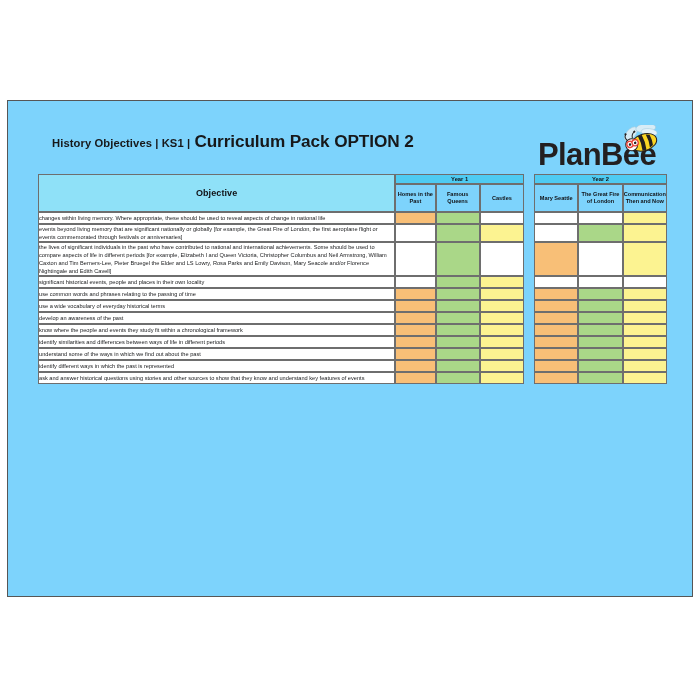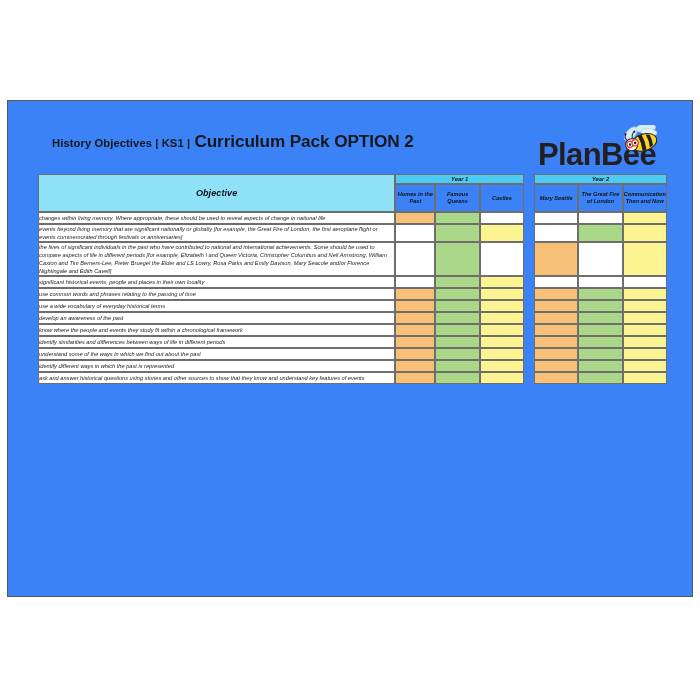--- a/index.html
+++ b/index.html
@@ -15,21 +15,21 @@
     overflow: hidden;
   }
 
   
   #page-card {
     position: absolute;
     left: 7px;
     top: 100px;
     width: 686px;
     height: 497px;
-    background: #3b82f6;
+    background: #7dd3fc;
     border: 1.5px solid #565656;
     box-sizing: border-box;
   }
 
   
   #doc-header {
     position: absolute;
     left: 0;
     top: 0;
     width: 100%;
@@ -83,21 +83,20 @@
   
   #objectives-table {
     position: absolute;
     left: 30px;
     top: 73px;
     width: 629px;
     border-collapse: separate;
     border-spacing: 0;
     table-layout: fixed;
     font-size: 5.6px;
-    font-style: italic;
   }
   #objectives-table td, #objectives-table th {
     border: .8px solid #6e6e6e;
     padding: 0;
     vertical-align: middle;
     box-sizing: border-box;
   }
 
   
   th.obj-head {

